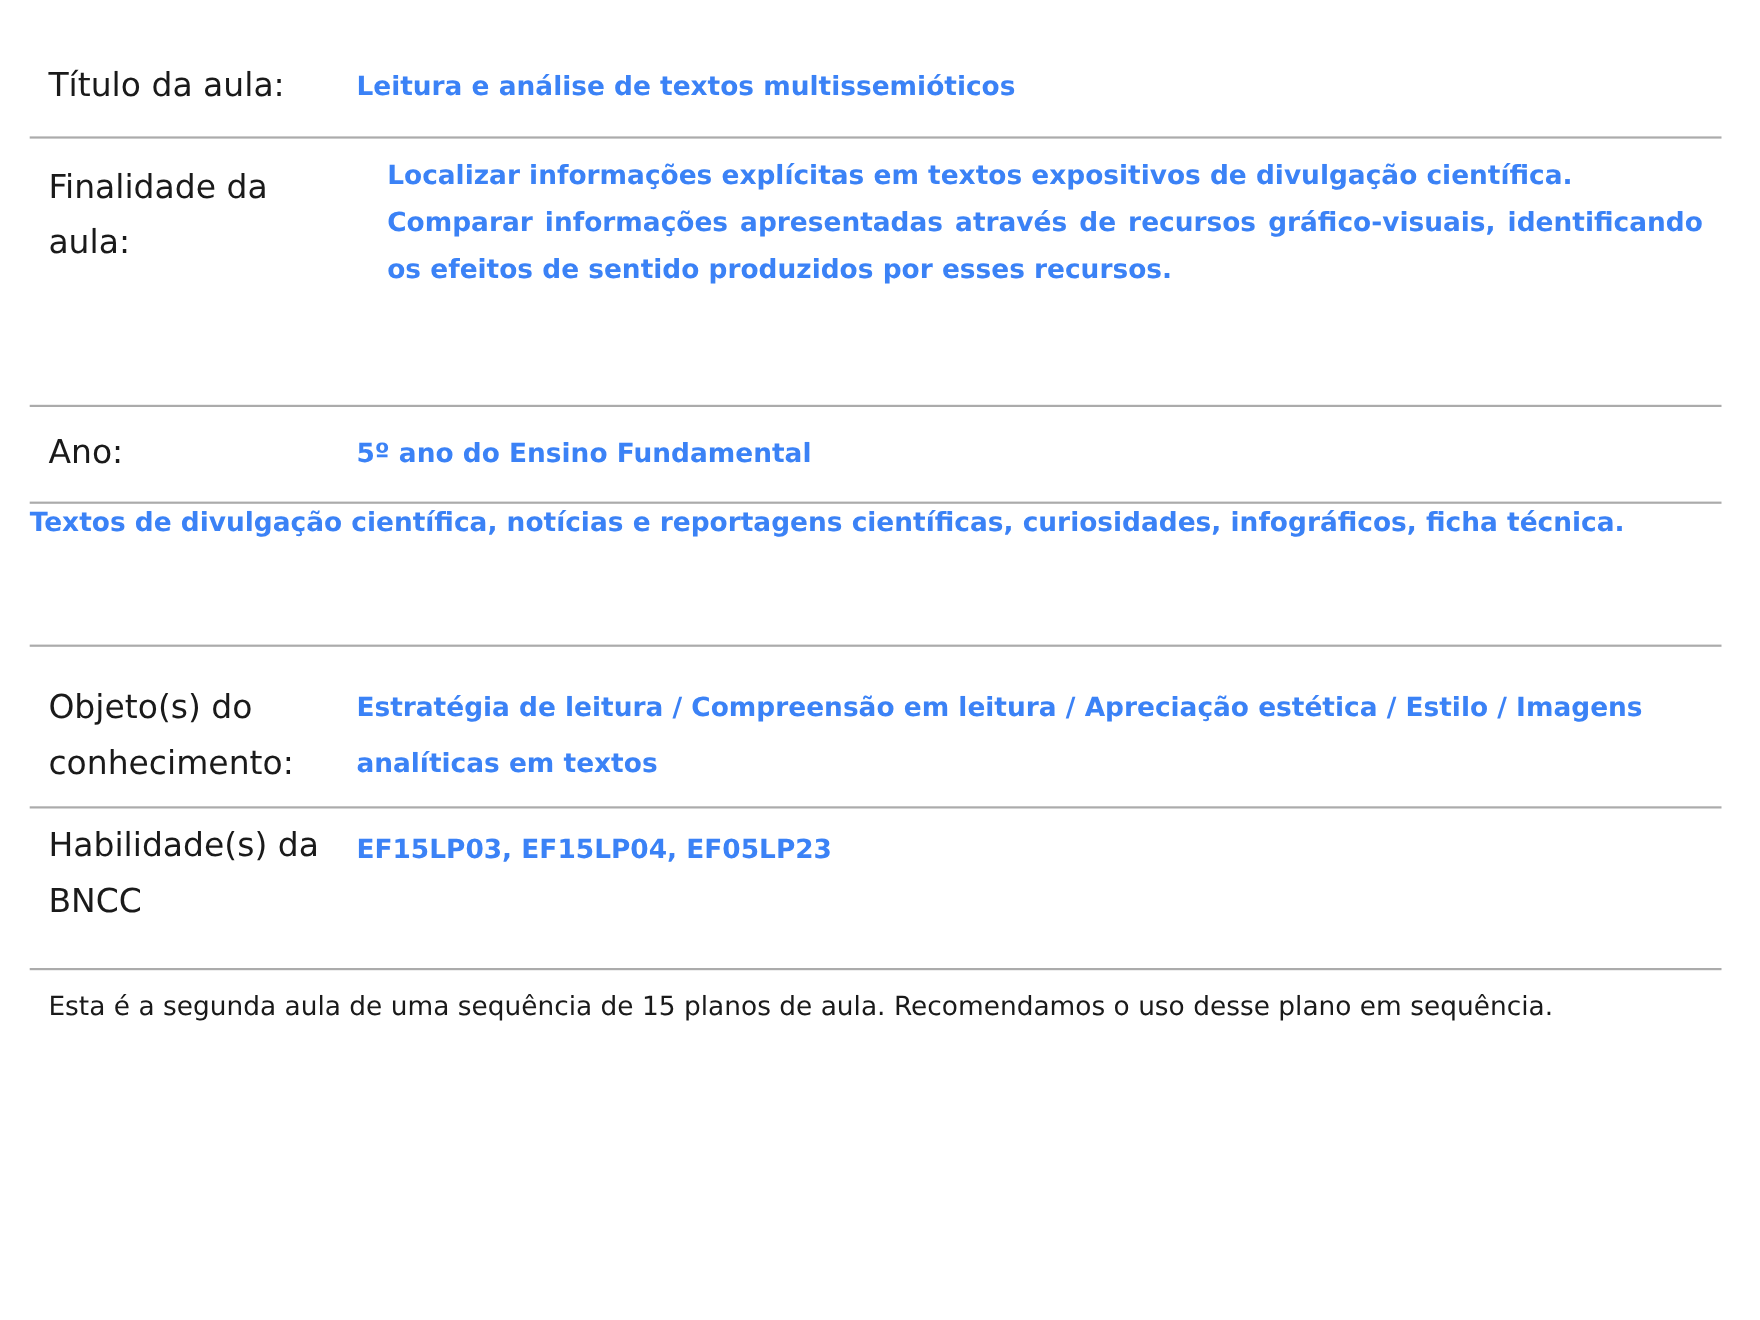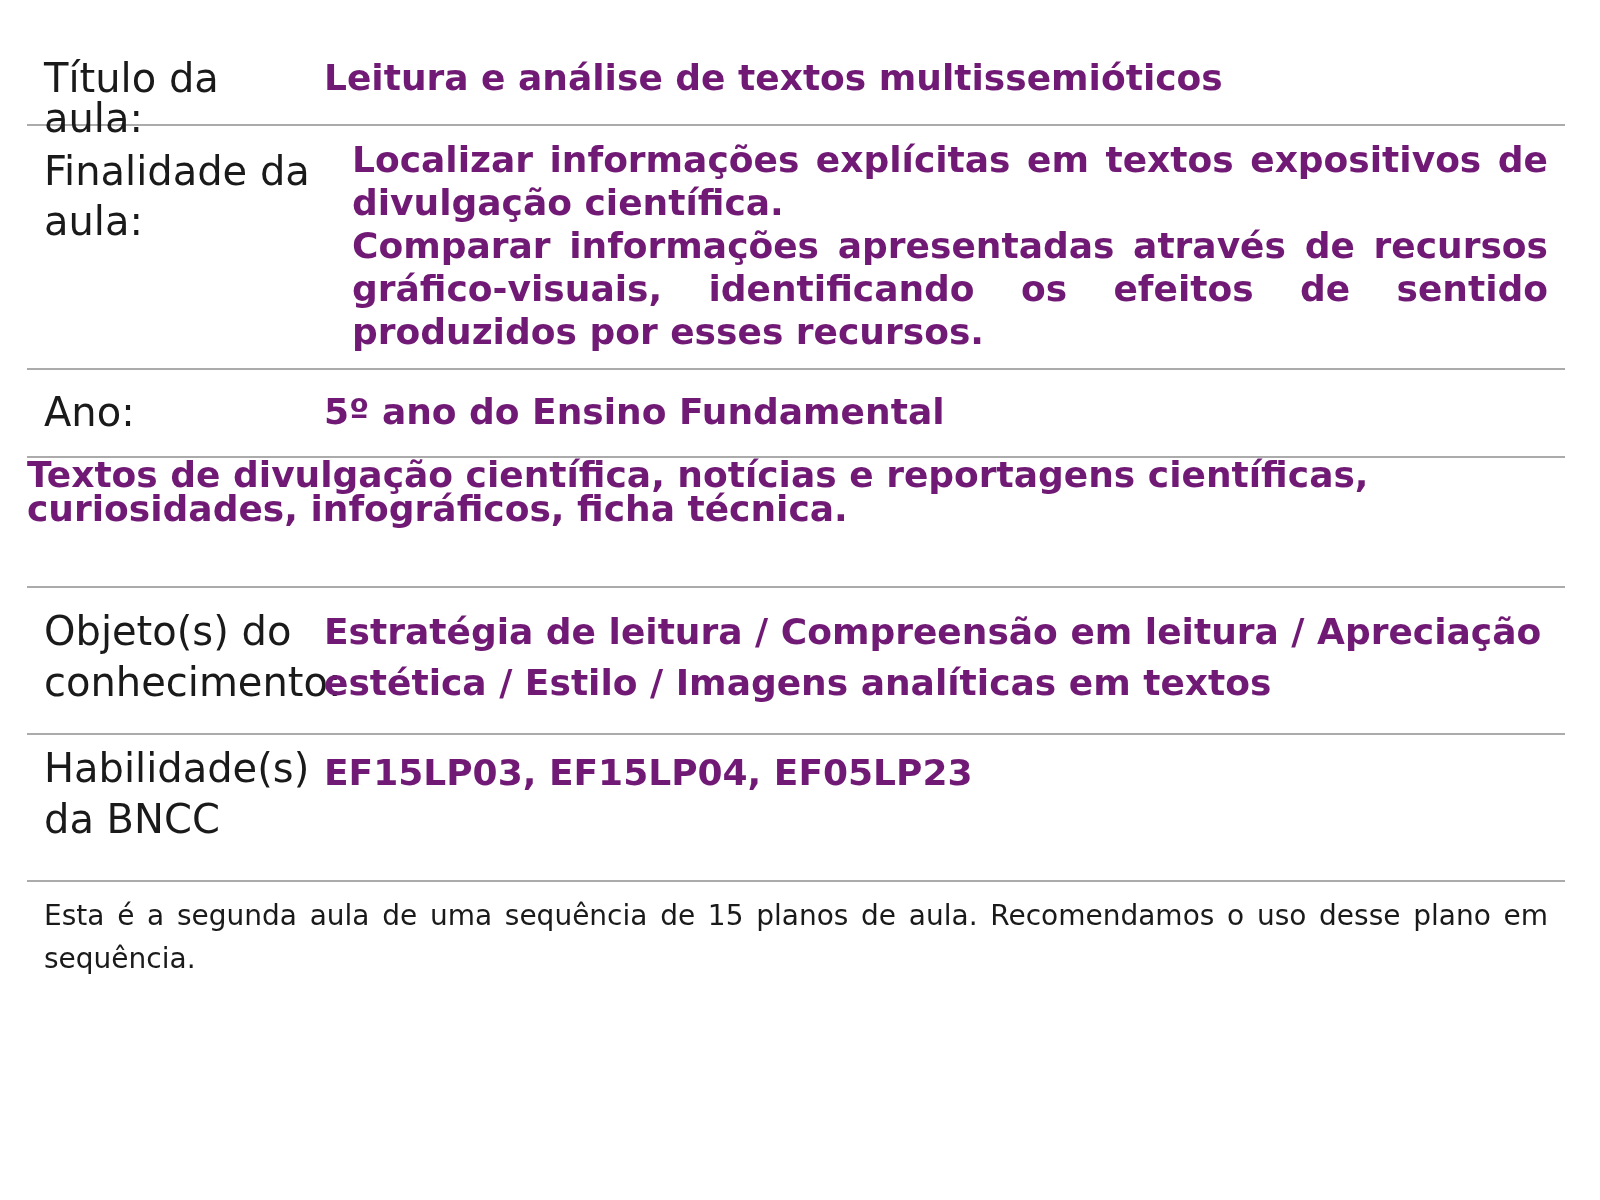--- a/index.html
+++ b/index.html
@@ -21,31 +21,31 @@
       width: 1538px;
     }
     .row {
       display: flex;
       border-bottom: 2px solid #ababab;
     }
     .label {
       width: 297px;
       flex: 0 0 297px;
       padding-left: 17px;
-      font-size: 40px;
+      font-size: 30px;
       font-weight: normal;
       color: #1a1a1a;
       box-sizing: border-box;
     }
     .value {
       flex: 1;
       padding-right: 17px;
-      font-size: 36px;
+      font-size: 24px;
       font-weight: bold;
-      color: #701a75;
+      color: #3b82f6;
       box-sizing: border-box;
     }
     .value p {
       margin: 0;
     }
     .justify { text-align: justify; }
 
     
     .r-title   { height: 80px; }
     .r-title .label, .r-title .value { padding-top: 14px; line-height: 40px; }
@@ -55,33 +55,33 @@
     .r-purpose .value { padding-top: 12px; line-height: 43px; }
 
     .r-year    { height: 86px; }
     .r-year .label, .r-year .value { padding-top: 22px; line-height: 40px; }
 
     .r-genre   { height: 128px; }
     .r-genre .label { padding-top: 22px; line-height: 40px; }
     .r-genre .value { line-height: 34px; }
 
     .r-object  { height: 145px; }
-    .r-object .label, .r-object .value { padding-top: 18px; line-height: 51px; }
+    .r-object .label, .r-object .value { padding-top: 30px; line-height: 51px; }
 
     .r-practice { height: 144px; }
     .r-practice .label { padding-top: 18px; line-height: 51px; }
     .r-practice .value { padding-top: 18px; line-height: 51px; }
 
     .r-skills { height: 145px; }
     .r-skills .label { padding-top: 8px; line-height: 51px; }
     .r-skills .value { padding-top: 12px; line-height: 51px; }
 
     .footnote {
       padding: 12px 17px 0 17px;
-      font-size: 28px;
+      font-size: 24px;
       line-height: 43px;
       color: #1a1a1a;
       text-align: justify;
     }
   </style>
 </head>
 <body>
 
 <div class="plan">
 

